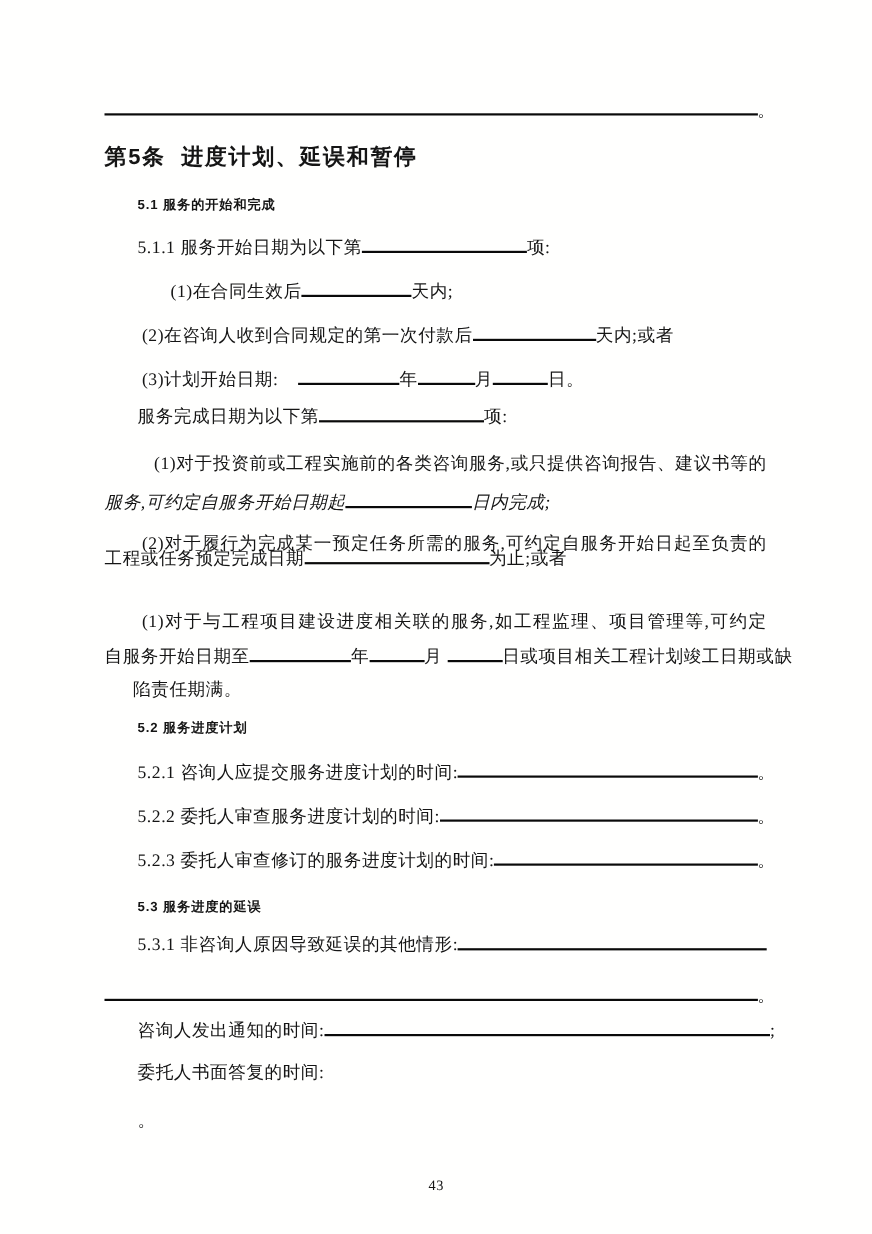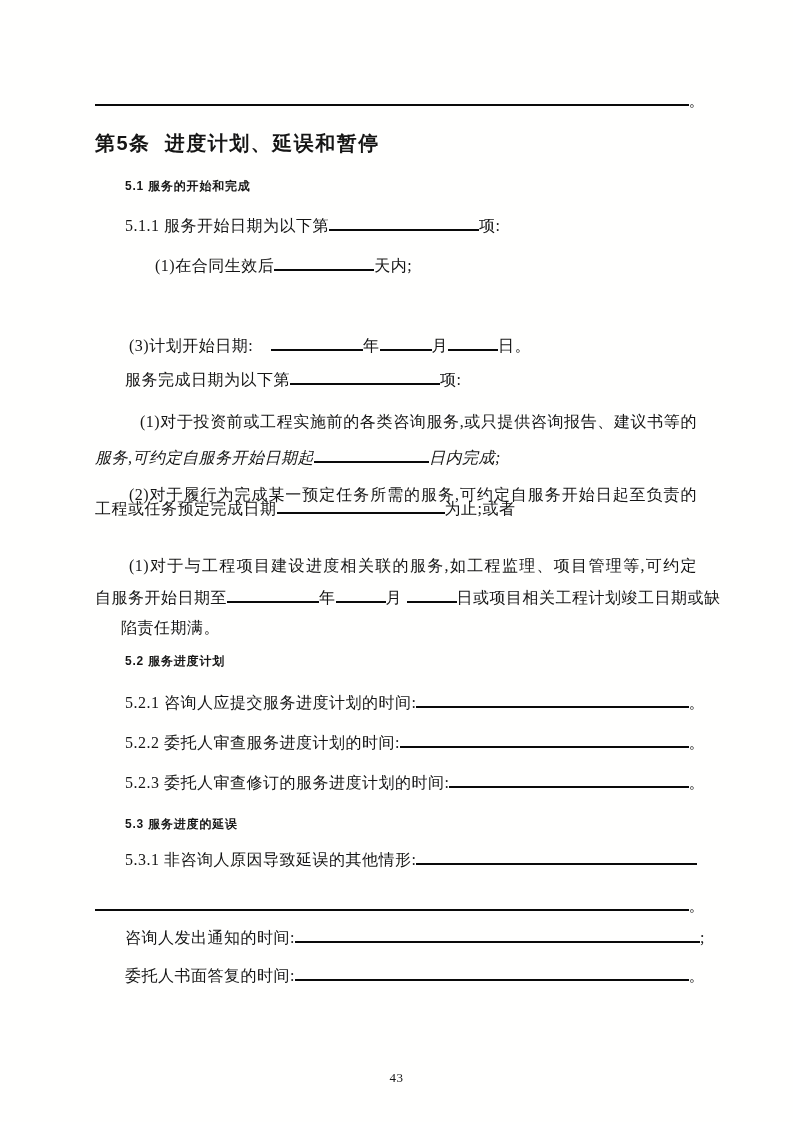--- a/index.html
+++ b/index.html
@@ -67,31 +67,32 @@
 </head>
 <body>
 
 <div id="page">
   <div id="page-number">43</div>
 <div class="line" style="top: 86px; left: 95px; right: 88px;"><span class="blank fill"></span><span class="txt">。</span></div>
     <div class="line h1" style="top: 126px; left: 95px;"><span class="txt">第5条  进度计划、延误和暂停</span></div>
     <div class="line h2" style="top: 171px; left: 125px;"><span class="txt">5.1 服务的开始和完成</span></div>
     <div class="line" style="top: 211px; left: 125px;"><span class="txt">5.1.1 服务开始日期为以下第</span><span class="blank" style="width: 150px;"></span><span class="txt">项:</span></div>
     <div class="line" style="top: 251px; left: 129px; margin-left: 26px;"><span class="txt">(1)在合同生效后</span><span class="blank" style="width: 100px;"></span><span class="txt">天内;</span></div>
+    <div class="line" style="top: 291px; left: 129px;"><span class="txt">(2)在咨询人收到合同规定的第一次付款后</span><span class="blank" style="width: 112px;"></span><span class="txt">天内;或者</span></div>
     <div class="line" style="top: 331px; left: 129px;"><span class="txt">(3)计划开始日期:</span><span class="gap" style="width: 18px;"></span><span class="blank" style="width: 92px;"></span><span class="txt">年</span><span class="blank" style="width: 52px;"></span><span class="txt">月</span><span class="blank" style="width: 50px;"></span><span class="txt">日。</span></div>
     <div class="line" style="top: 365px; left: 125px;"><span class="txt">服务完成日期为以下第</span><span class="blank" style="width: 150px;"></span><span class="txt">项:</span></div>
     <div class="line jfill" style="top: 407px; left: 124px; right: 96px; margin-left: 16px;"><span class="txt">(1)对于投资前或工程实施前的各类咨询服务,或只提供咨询报告、建议书等的</span></div>
     <div class="line" style="top: 443px; left: 95px; font-style: italic;"><span class="txt">服务,可约定自服务开始日期起</span><span class="blank" style="width: 115px;"></span><span class="txt">日内完成;</span></div>
     <div class="line jfill" style="top: 480px; left: 129px; right: 96px;"><span class="txt">(2)对于履行为完成某一预定任务所需的服务,可约定自服务开始日起至负责的</span></div>
     <div class="line" style="top: 494px; left: 95px;"><span class="txt">工程或任务预定完成日期</span><span class="blank" style="width: 168px;"></span><span class="txt">为止;或者</span></div>
     <div class="line jfill" style="top: 551px; left: 129px; right: 96px;"><span class="txt">(1)对于与工程项目建设进度相关联的服务,如工程监理、项目管理等,可约定</span></div>
     <div class="line" style="top: 583px; left: 95px;"><span class="txt">自服务开始日期至</span><span class="blank" style="width: 92px;"></span><span class="txt">年</span><span class="blank" style="width: 50px;"></span><span class="txt">月 </span><span class="blank" style="width: 50px;"></span><span class="txt">日或项目相关工程计划竣工日期或缺</span></div>
     <div class="line" style="top: 613px; left: 85px; margin-left: 36px;"><span class="txt">陷责任期满。</span></div>
     <div class="line h2" style="top: 646px; left: 125px;"><span class="txt">5.2 服务进度计划</span></div>
     <div class="line" style="top: 688px; left: 125px; right: 88px;"><span class="txt">5.2.1 咨询人应提交服务进度计划的时间:</span><span class="blank fill"></span><span class="txt">。</span></div>
     <div class="line" style="top: 728px; left: 125px; right: 88px;"><span class="txt">5.2.2 委托人审查服务进度计划的时间:</span><span class="blank fill"></span><span class="txt">。</span></div>
     <div class="line" style="top: 768px; left: 125px; right: 88px; justify-content: center;"><span class="txt">5.2.3 委托人审查修订的服务进度计划的时间:</span><span class="blank fill"></span><span class="txt">。</span></div>
     <div class="line h2" style="top: 809px; left: 125px;"><span class="txt">5.3 服务进度的延误</span></div>
     <div class="line" style="top: 845px; left: 125px; right: 96px;"><span class="txt">5.3.1 非咨询人原因导致延误的其他情形:</span><span class="blank fill"></span></div>
     <div class="line" style="top: 891px; left: 95px; right: 88px;"><span class="blank fill"></span><span class="txt">。</span></div>
     <div class="line" style="top: 923px; left: 125px; right: 88px;"><span class="txt">咨询人发出通知的时间:</span><span class="blank fill"></span><span class="txt">;</span></div>
-    <div class="line" style="top: 961px; left: 125px; right: 88px;"><span class="txt">委托人书面答复的时间:</span><span class="blank fill"></span><span class="txt">。</span></div>
+    <div class="line" style="top: 961px; left: 125px; right: 88px; flex-direction: column;"><span class="txt">委托人书面答复的时间:</span><span class="blank fill"></span><span class="txt">。</span></div>
   </div>
 
 </body></html>

